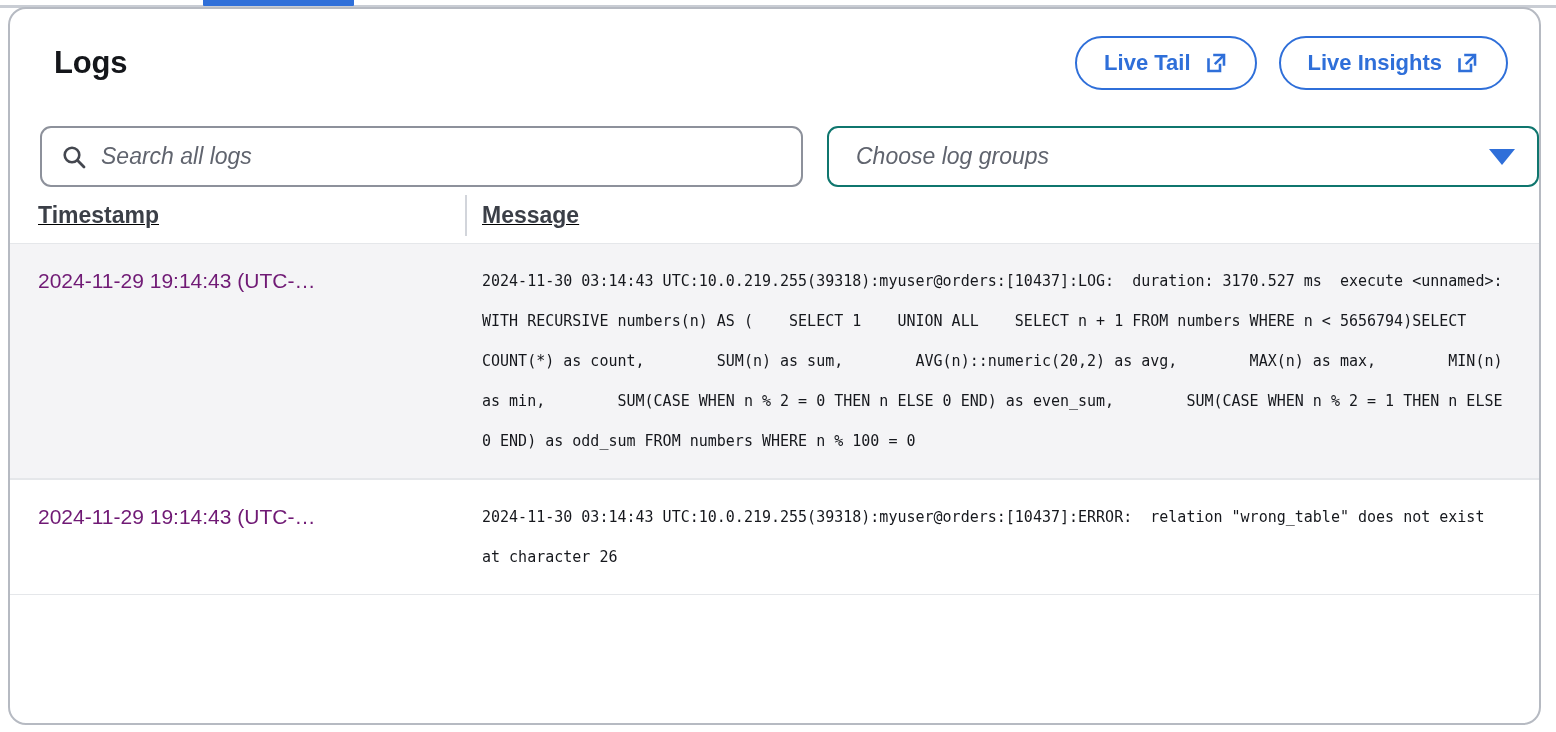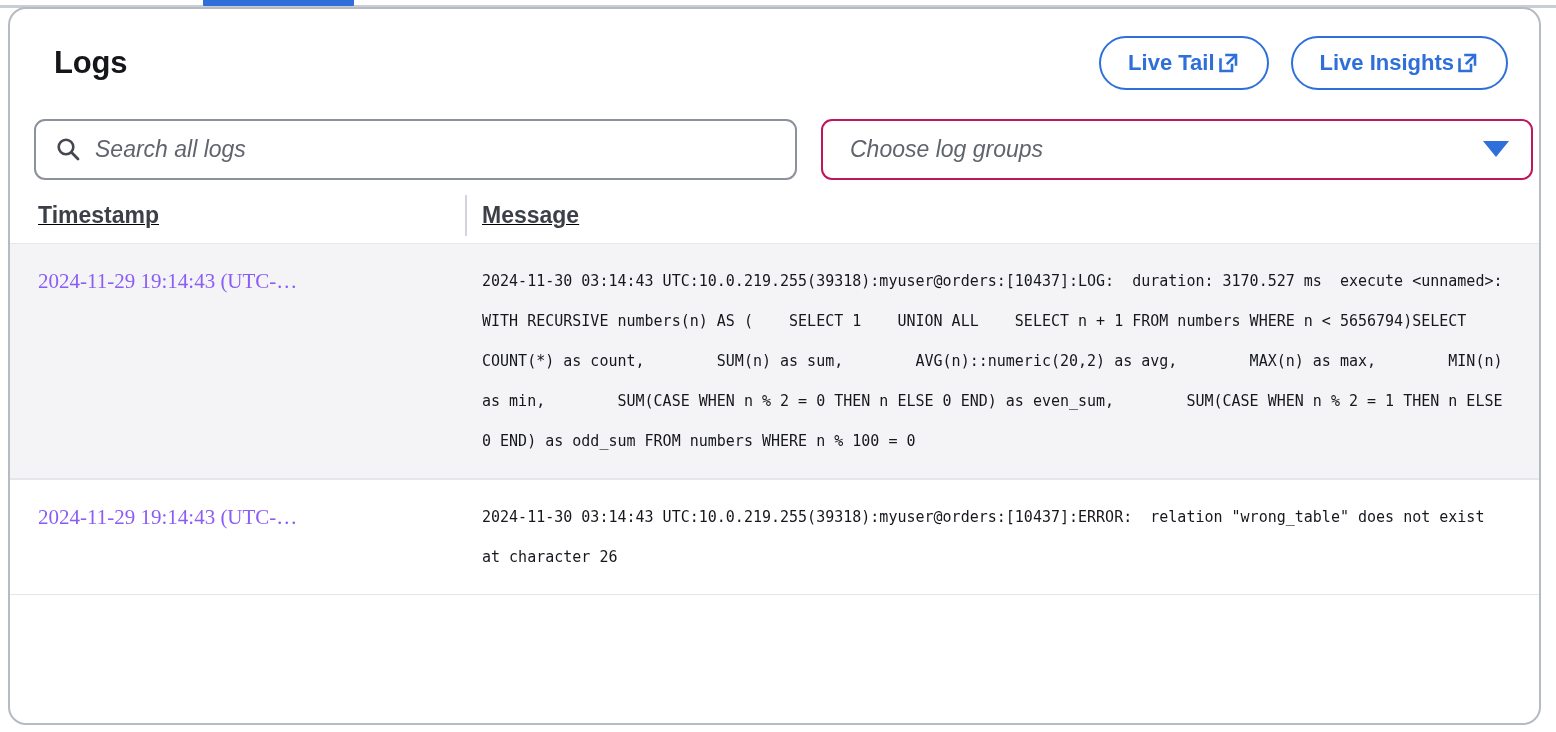--- a/index.html
+++ b/index.html
@@ -69,21 +69,21 @@
   .header-actions {
     position: absolute;
     right: 31px;
     top: 27px;
     display: flex;
     gap: 22px;
   }
   .pill-button {
     display: flex;
     align-items: center;
-    gap: 1px;
+    gap: 13px;
     height: 54px;
     padding: 0 27px;
     border: 2px solid #2f6fd9;
     border-radius: 28px;
     background: #ffffff;
     color: #2f6fd9;
     font-size: 22px;
     font-weight: bold;
     cursor: pointer;
     box-sizing: border-box;
@@ -95,24 +95,24 @@
     justify-content: center;
     width: 24px;
     height: 24px;
     flex: none;
   }
 
   
   .filter-row {
     position: relative;
     height: 76px;
-    padding: 0 24px;
-    box-sizing: border-box;
-    display: flex;
-    align-items: center;
+    padding: 0 30px;
+    box-sizing: border-box;
+    display: flex;
+    align-items: flex-end;
     gap: 24px;
   }
   .search-box {
     position: relative;
     flex: 0 0 763px;
     height: 61px;
     border: 2px solid #8d919b;
     border-radius: 11px;
     background: #fff;
     display: flex;
@@ -133,21 +133,21 @@
   .search-placeholder {
     font-size: 23px;
     font-style: italic;
     color: #60646e;
     white-space: nowrap;
   }
   .dropdown-box {
     position: relative;
     flex: 0 0 712px;
     height: 61px;
-    border: 2px solid #be185d;
+    border: 2px solid #0f766e;
     border-radius: 11px;
     background: #fff;
     display: flex;
     align-items: center;
     justify-content: space-between;
     padding: 0 22px 0 27px;
     box-sizing: border-box;
     cursor: pointer;
   }
   .dropdown-label {
@@ -211,23 +211,23 @@
     box-sizing: border-box;
   }
   .log-row.striped { background: #f4f4f6; }
   .log-row.plain   { background: #ffffff; }
 
   .cell-timestamp {
     width: 448px;
     flex: none;
     box-sizing: border-box;
     padding: 17px 18px 17px 28px;
-    font-family: Liberation Serif, serif;
+    font-family: Liberation Sans, sans-serif;
     font-size: 21px;
-    color: #8b5cf6;
+    color: #701a75;
     white-space: nowrap;
     overflow: hidden;
     text-overflow: ellipsis;
   }
   .cell-message {
     flex: 1;
     box-sizing: border-box;
     padding: 17px 36px 17px 24px;
     font-family: "DejaVu Sans Mono", "Liberation Mono", monospace;
     font-size: 15px;

